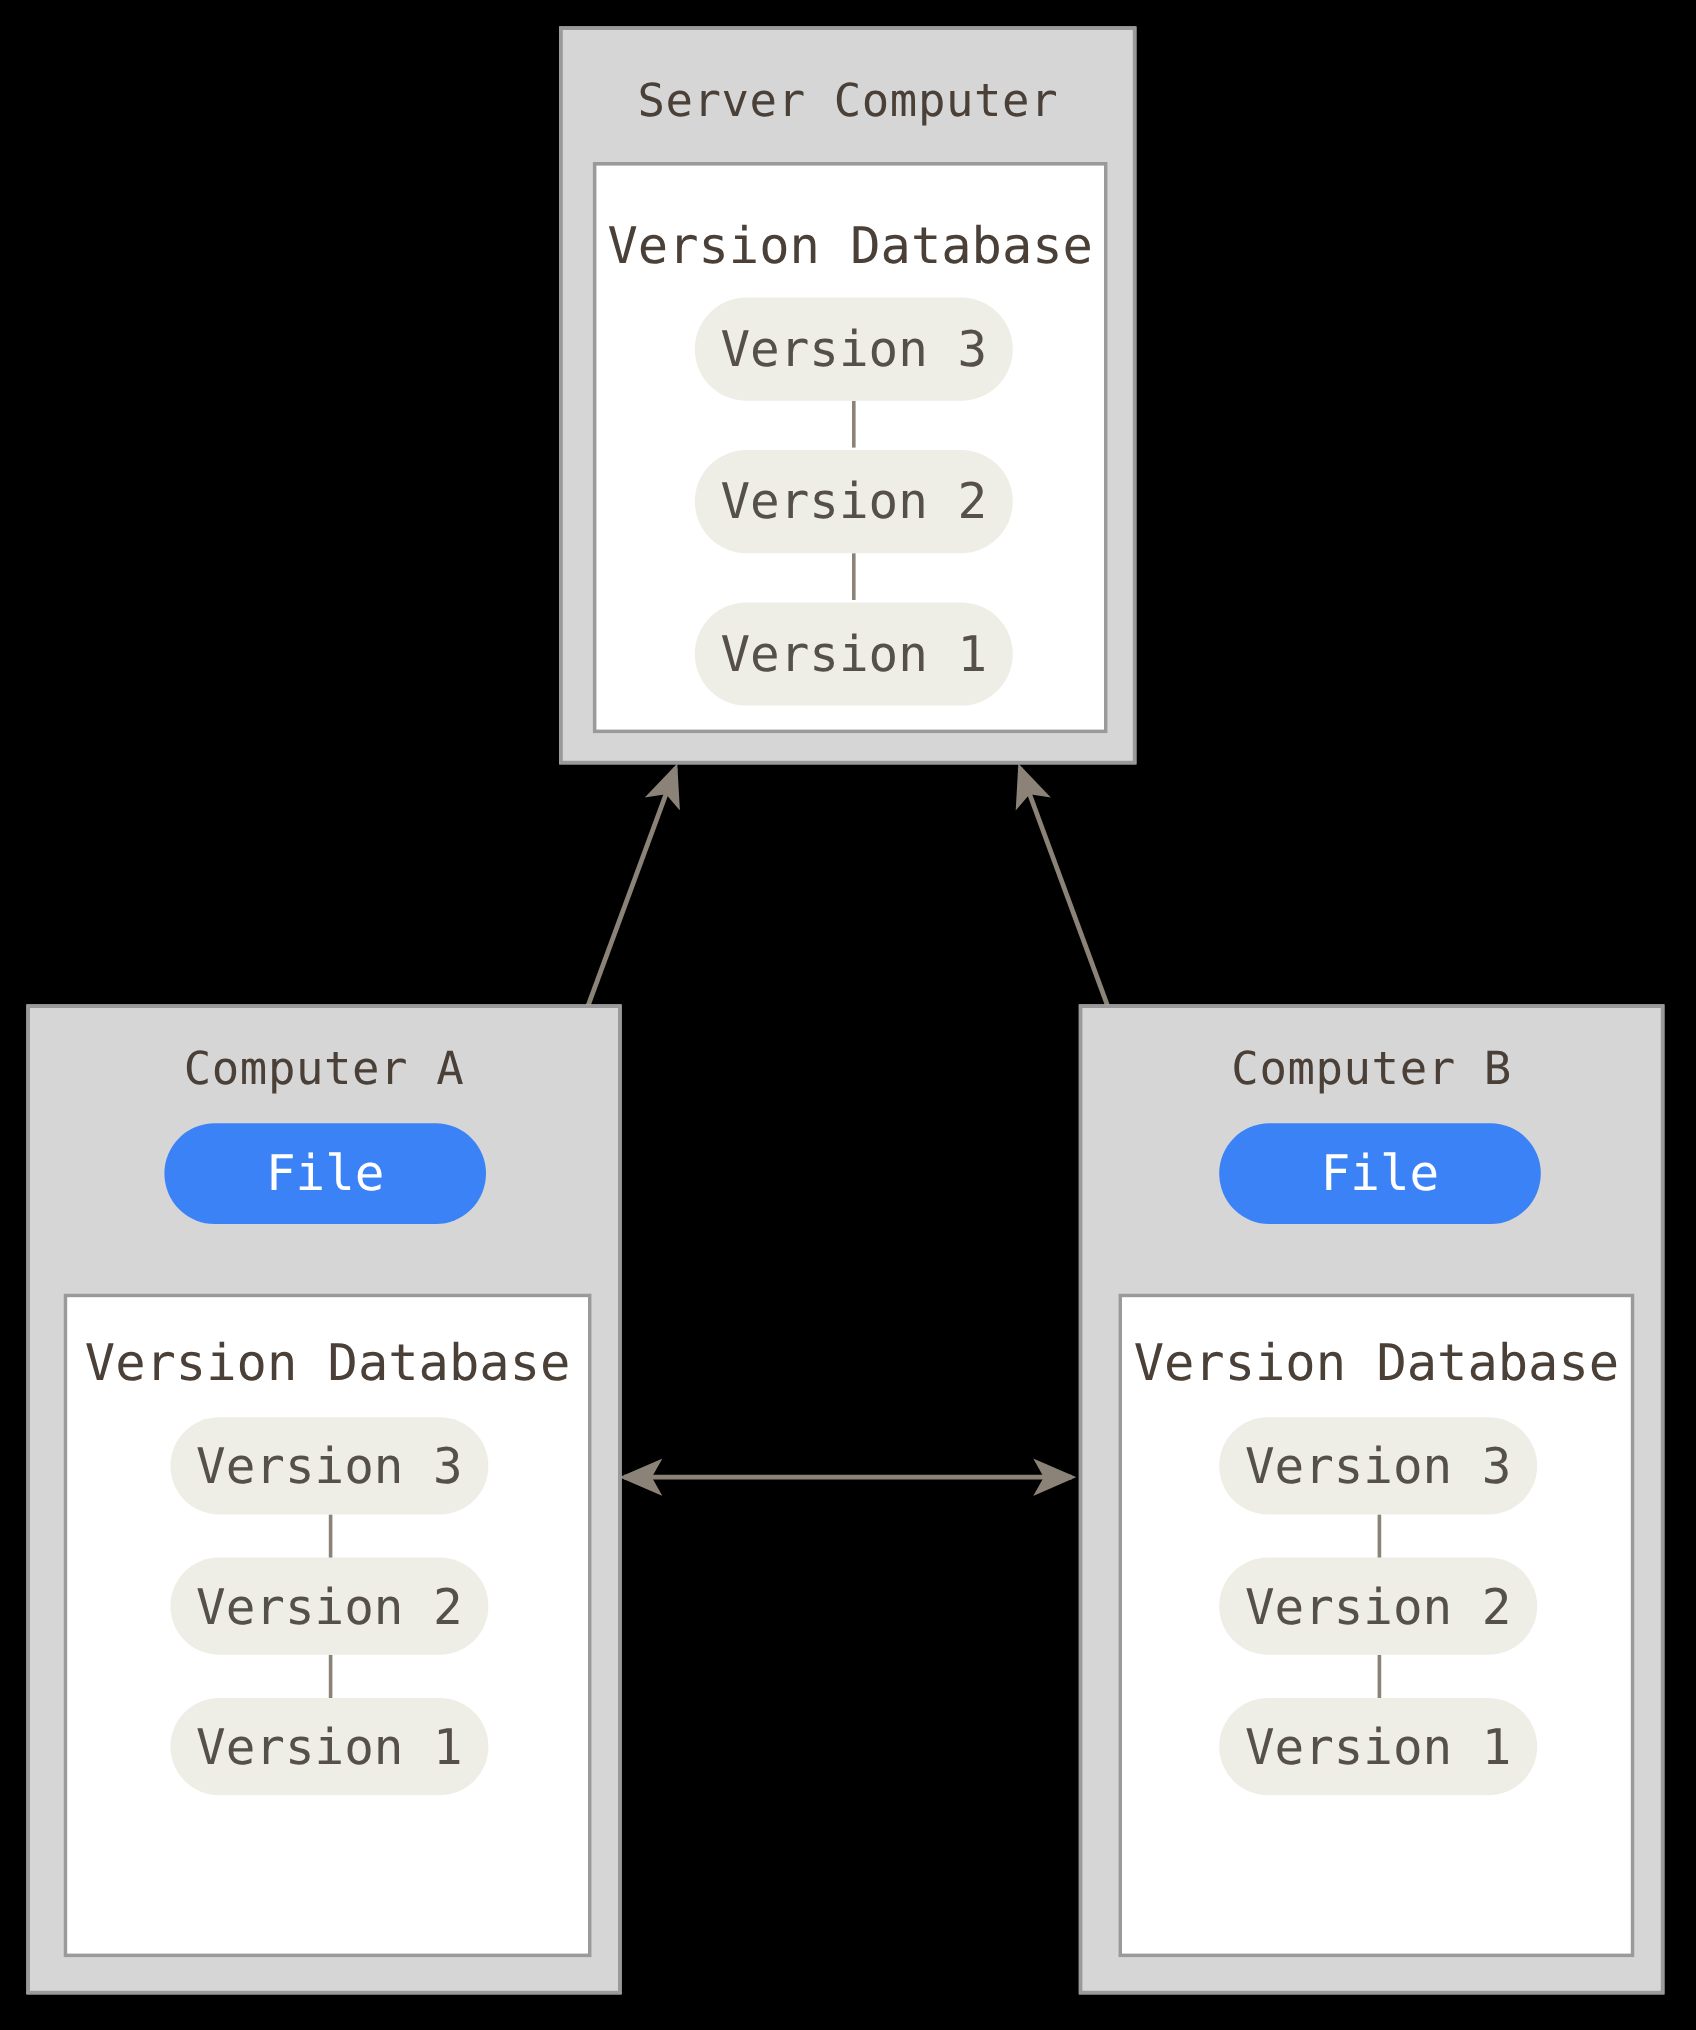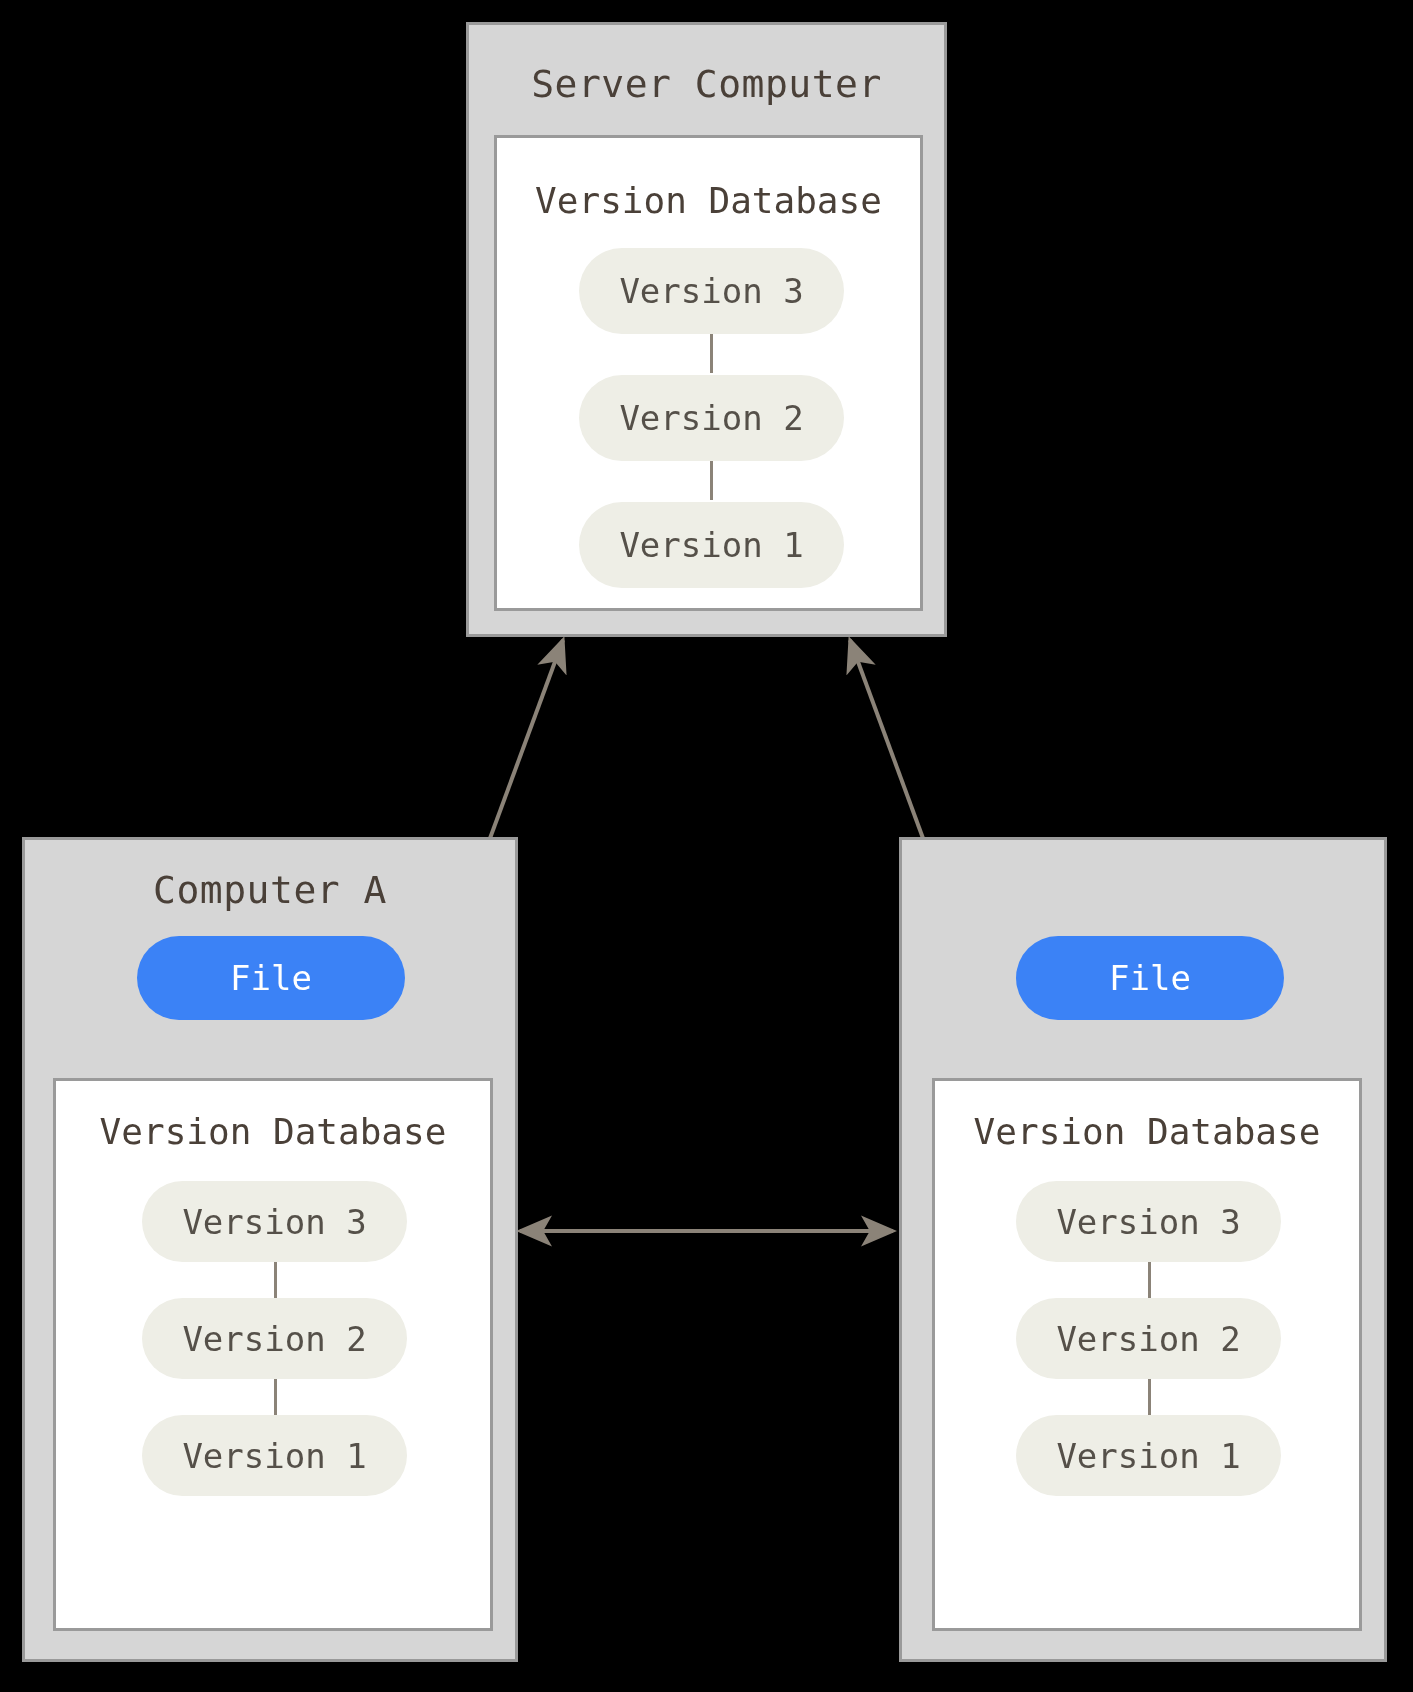--- a/index.html
+++ b/index.html
@@ -42,34 +42,34 @@
     background: #ffffff;
     border: 3px solid #9a9a9a;
     box-sizing: border-box;
   }
   .vdb-title {
     position: absolute;
     left: 0;
     right: 0;
     text-align: center;
     color: #4a4038;
-    font-size: 36px;
+    font-size: 42px;
     white-space: nowrap;
   }
 
   
   .pill {
     position: absolute;
     background: #eeeee6;
     color: #555049;
     border-radius: 999px;
     display: flex;
     align-items: center;
     justify-content: center;
-    font-size: 34px;
+    font-size: 41px;
     box-sizing: border-box;
     white-space: nowrap;
     text-align: right;
   }
   .pill.file {
     background: #3b82f6;
     color: #ffffff;
   }
   .pill-connector {
     position: absolute;
@@ -139,20 +139,21 @@
       <div class="pill-connector" style="left:218px; top:181px; height:38px;"></div>
       <div class="pill-connector" style="left:218px; top:298px; height:38px;"></div>
 
       <div class="pill" style="left:86px; top:100px; width:265px; height:81px;">Version 3</div>
       <div class="pill" style="left:86px; top:217px; width:265px; height:81px;">Version 2</div>
       <div class="pill" style="left:86px; top:334px; width:265px; height:81px;">Version 1</div>
     </div>
   </div>
 
   <div class="machine" style="left:899px; top:837px; width:488px; height:825px;">
+    <div class="machine-title" style="top:28px;">Computer B</div>
 
     <div class="pill file" style="left:114px; top:96px; width:268px; height:84px;">File</div>
 
     <div class="vdb" style="left:30px; top:238px; width:430px; height:553px;">
       <div class="vdb-title" style="top:30px;">Version Database</div>
 
       <div class="pill-connector" style="left:213px; top:181px; height:38px;"></div>
       <div class="pill-connector" style="left:213px; top:298px; height:38px;"></div>
 
       <div class="pill" style="left:81px; top:100px; width:265px; height:81px;">Version 3</div>

